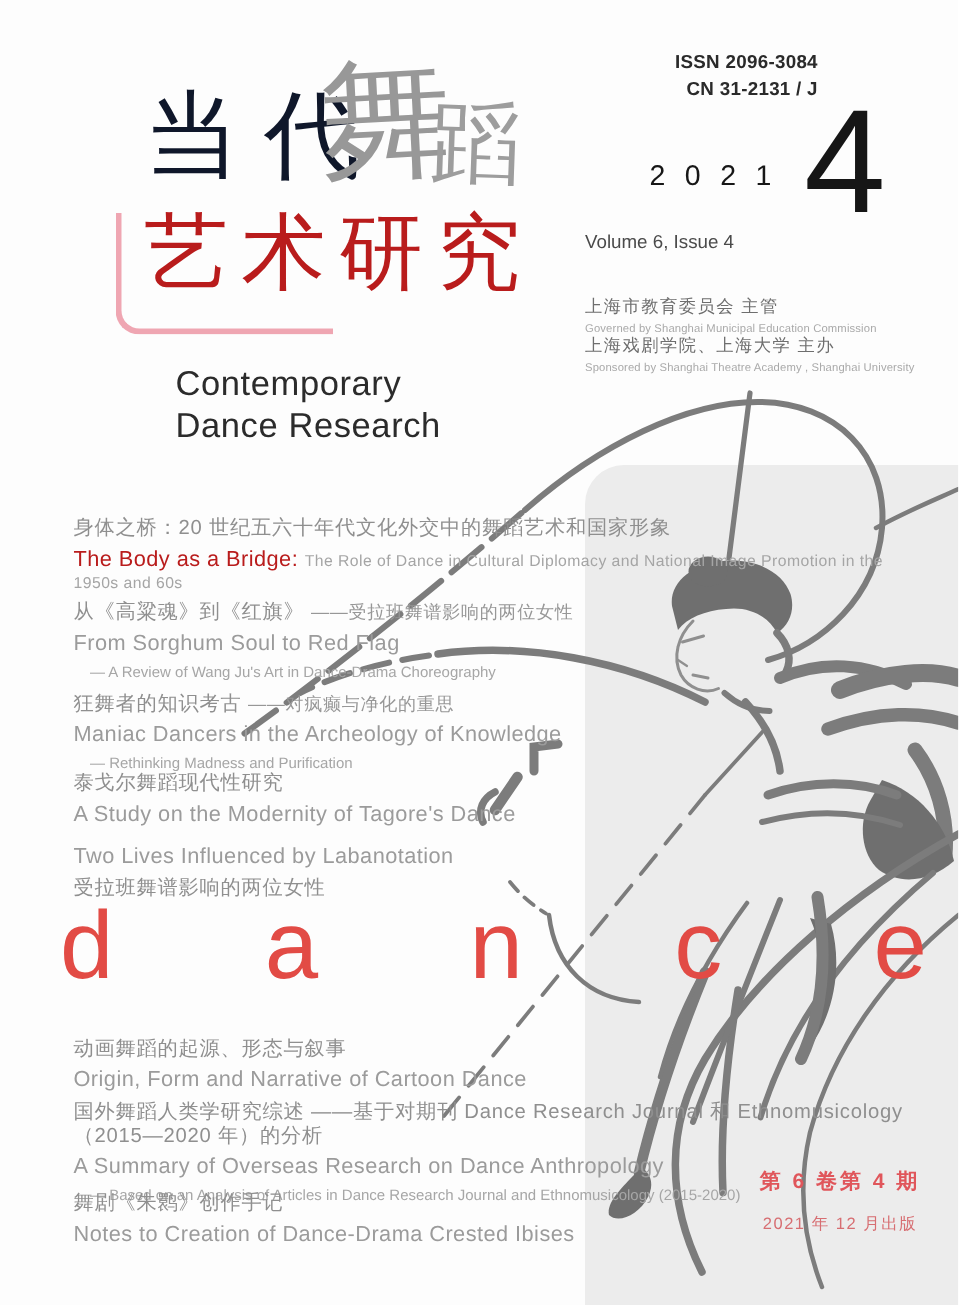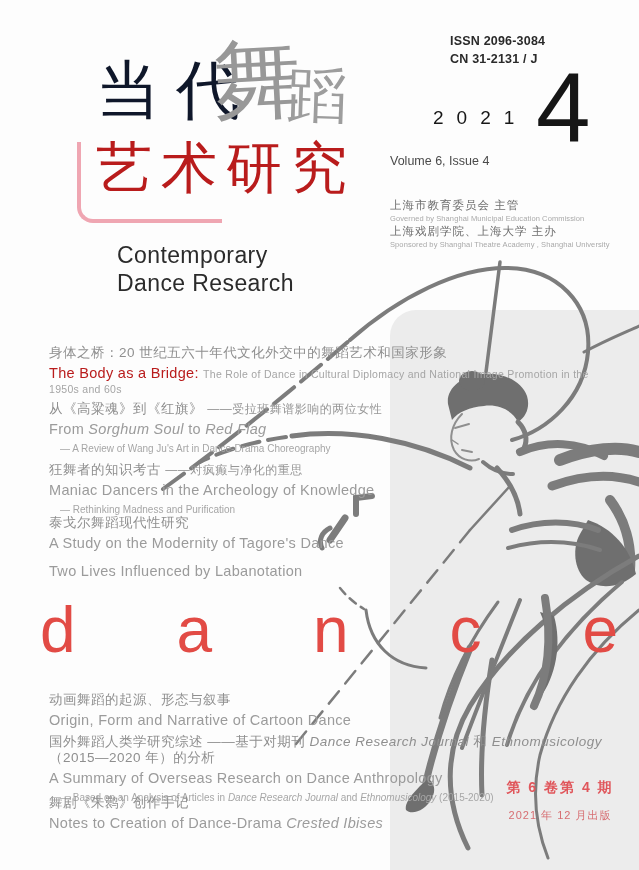--- a/index.html
+++ b/index.html
@@ -8,21 +8,21 @@
     background:#fdfdfd;font-family:"Liberation Sans",sans-serif;
   }
   .gray-panel{
     position:absolute;left:390px;top:310px;width:249px;height:560px;
     background:#ececec;border-top-left-radius:26px;
   }
   .illustration{position:absolute;left:0;top:0;width:639px;height:870px;pointer-events:none;}
 
   
   .issn-block{position:absolute;left:450px;top:33px;font-size:12.5px;font-weight:bold;
-    color:#2a2a2a;line-height:1.4;letter-spacing:.2px;}
+    color:#2a2a2a;line-height:1.4;letter-spacing:.2px;text-align:right;}
   .year-label{position:absolute;left:433px;top:107px;font-size:19px;color:#171717;
     letter-spacing:13px;font-weight:500;}
   .issue-number{position:absolute;left:536px;top:58px;font-size:98px;line-height:1;
     color:#161616;font-weight:500;}
   .volume-block{position:absolute;left:390px;top:153px;font-size:12.5px;font-weight:normal;
     color:#4a4a4a;line-height:1.35;}
   .publisher-block{position:absolute;left:390px;top:196px;line-height:1;}
   .pub-zh{font-size:11.5px;color:#6e6e6e;letter-spacing:1px;margin-top:4px;}
   .pub-en{font-size:7.5px;color:#a9a9a9;margin-top:3px;letter-spacing:.1px;}
 
@@ -42,21 +42,21 @@
     color:#2b2b2b;letter-spacing:.4px;}
 
   
   .toc-item{position:absolute;left:49px;right:20px;line-height:1;}
   .zh-main{font-size:13.5px;color:#8f8f8f;letter-spacing:.5px;}
   .zh-sub{font-size:12px;color:#979797;}
   .en-main{font-size:14.5px;color:#9b9b9b;display:block;margin-top:6px;letter-spacing:.3px;}
   .en-lead{font-size:14.5px;color:#b91c1c;}
   .en-rest{font-size:10.5px;color:#a5a5a5;}
   .en-note{font-size:10px;color:#a6a6a6;display:block;margin-top:7px;margin-left:11px;}
-  .it{font-style:italic;margin-top:24px;}
+  .it{margin-top:24px;}
 
   
   .dance-word{position:absolute;left:40px;top:598px;width:578px;height:70px;
     display:flex;justify-content:space-between;align-items:flex-start;}
   .dance-letter{font-size:64px;line-height:1;color:#e24b45;font-weight:500;}
 
   
   .issue-info{position:absolute;left:478px;top:779px;width:164px;text-align:center;}
   .issue-info .l1{font-size:14px;color:#e0565b;letter-spacing:2px;font-weight:bold;}
   .issue-info .l2{font-size:11px;color:#d76e72;margin-top:11px;letter-spacing:1px;}
@@ -165,20 +165,21 @@
     <span class="en-note">— Rethinking Madness and Purification</span>
   </div>
 
   <div class="toc-item" style="top:514px">
     <span class="zh-main">泰戈尔舞蹈现代性研究</span>
     <span class="en-main">A Study on the Modernity of Tagore's Dance</span>
   </div>
 
   <div class="toc-item" style="top:564px">
     <span class="en-main" style="margin-top:0">Two Lives Influenced by Labanotation</span>
+    <span class="zh-main" style="display:block;margin-top:6px">受拉班舞谱影响的两位女性</span>
   </div>
 
   <div class="toc-item" style="top:691px">
     <span class="zh-main">动画舞蹈的起源、形态与叙事</span>
     <span class="en-main">Origin, Form and Narrative of Cartoon Dance</span>
   </div>
 
   <div class="toc-item" style="top:733px">
     <span class="zh-main"><span>国外舞蹈人类学研究综述 ——基于对期刊 </span><span class="it">Dance Research Journal</span><span> 和 </span><span class="it">Ethnomusicology</span><span>（2015—2020 年）的分析</span></span>
     <span class="en-main">A Summary of Overseas Research on Dance Anthropology</span>

